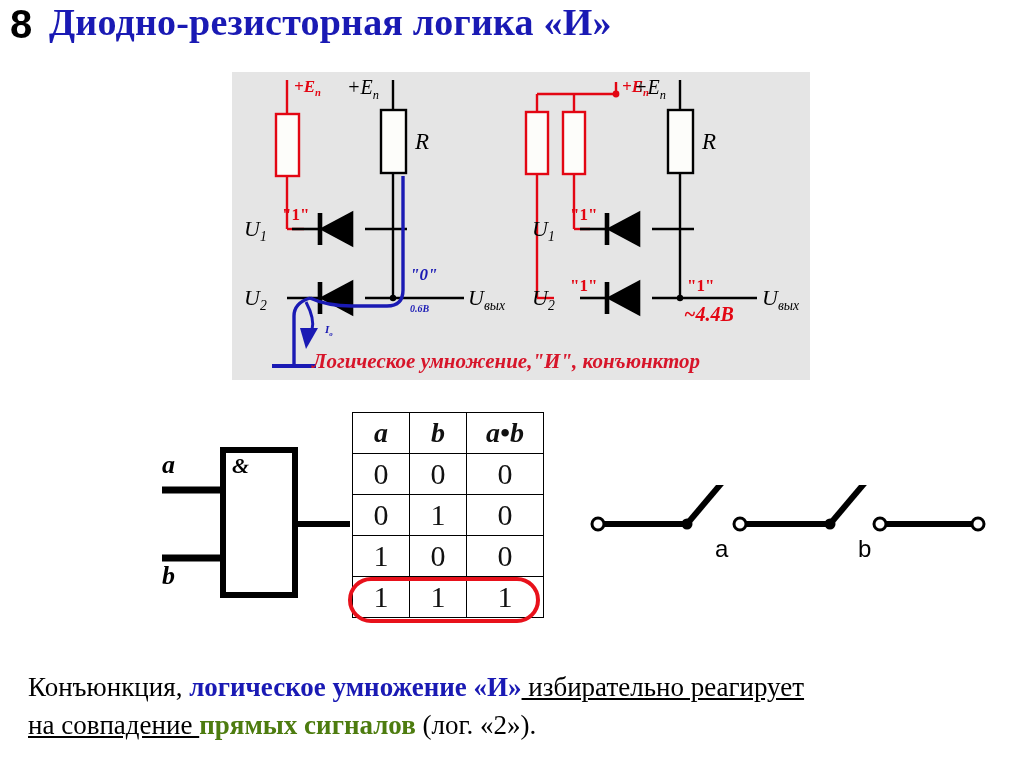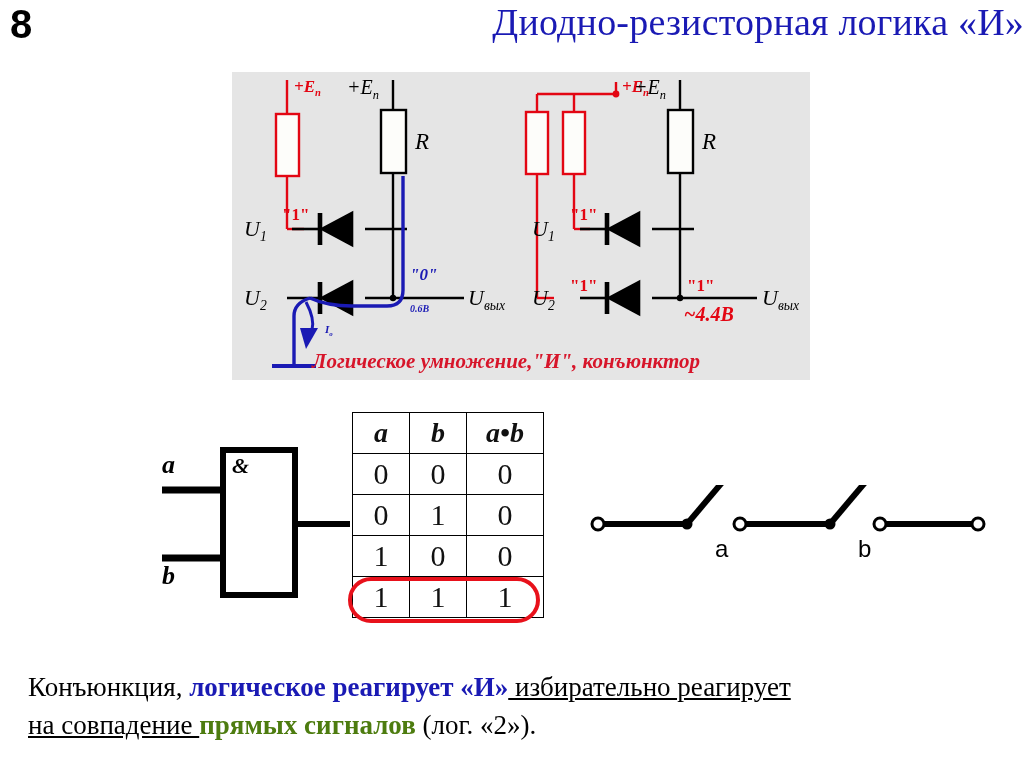--- a/index.html
+++ b/index.html
@@ -10,21 +10,21 @@
   }
   
   #header{position:absolute;left:0;top:0;width:1024px;height:62px;}
   #slide-number{
     position:absolute;left:10px;top:4px;
     font-family:"Liberation Sans", sans-serif;
     font-weight:bold;font-size:40px;color:#000;line-height:1;
   }
   #page-title{
     position:absolute;left:0;top:2px;width:1024px;
-    text-align:right;color:#1a1ab4;font-weight:normal;
+    text-align:left;color:#1a1ab4;font-weight:bold;
     font-size:38px;letter-spacing:.2px;line-height:1.1;
     font-family:"Liberation Serif", serif;
     padding-left:49px;box-sizing:border-box;
   }
 
   
   #circuit-figure{
     position:absolute;left:232px;top:72px;width:578px;height:308px;
     background:#e5e5e5;
   }
@@ -254,14 +254,14 @@
       <circle cx="300" cy="39" r="6" fill="#fff" stroke="#000" stroke-width="3"></circle>
       <line x1="306" y1="39" x2="392" y2="39" stroke="#000" stroke-width="6"></line>
       <circle cx="398" cy="39" r="6" fill="#fff" stroke="#000" stroke-width="3"></circle>
     </g>
   </svg>
   <div class="lbl lbl-black" style="left:135px;top:52px;font-size:24px;font-family:'Liberation Sans',sans-serif;">a</div>
   <div class="lbl lbl-black" style="left:278px;top:52px;font-size:24px;font-family:'Liberation Sans',sans-serif;">b</div>
 </div>
 
 <div id="bottom-text">
-  <span>Конъюнкция, </span><span class="blue">логическое реагирует «И»</span><span class="u"> избирательно реагирует</span><br><span class="u">на совпадение </span><span class="red">прямых сигналов</span><span> (лог. «2»).</span>
+  <span>Конъюнкция, </span><span class="blue">логическое умножение «И»</span><span class="u"> избирательно реагирует</span><br><span class="u">на совпадение </span><span class="red">прямых сигналов</span><span> (лог. «2»).</span>
 </div>
 
 </body></html>

